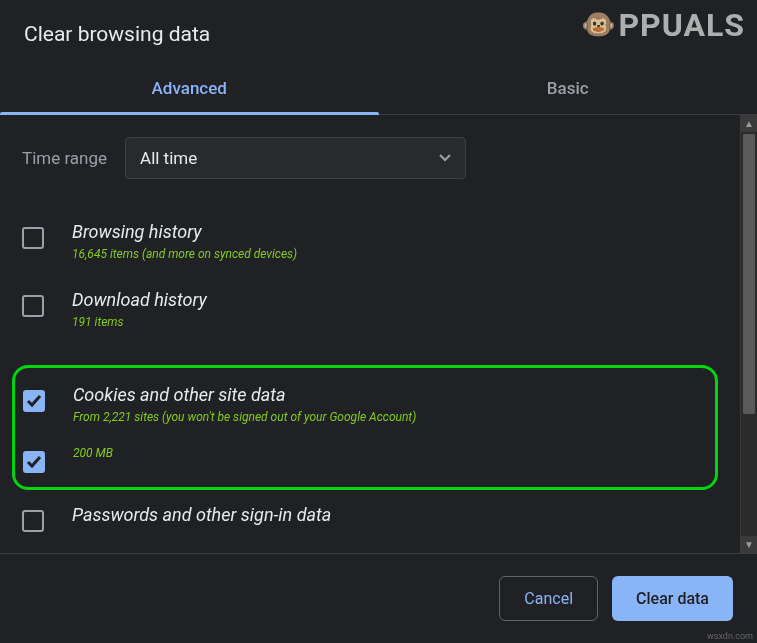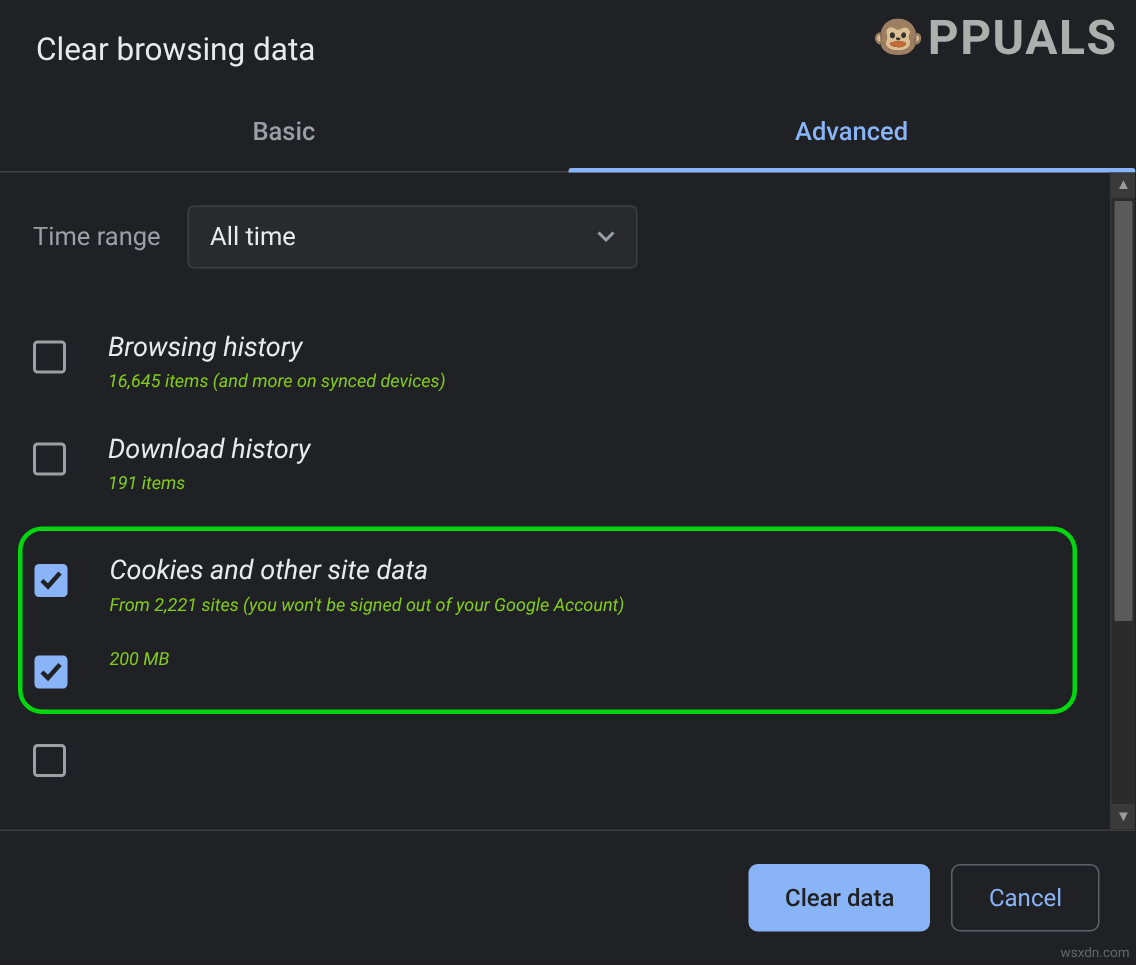--- a/index.html
+++ b/index.html
@@ -130,21 +130,21 @@
       color: #9aa0a6;
     }
     .dropdown {
       background: #292a2d;
       border: 1px solid #3c4043;
       border-radius: 4px;
       padding: 10px 14px;
       display: flex;
       align-items: center;
       justify-content: space-between;
-      width: 300px;
+      width: 341px;
       cursor: pointer;
     }
     .dropdown-value {
       color: #e8eaed;
       font-size: 17px;
     }
     .dropdown-caret {
       color: #9aa0a6;
     }
     .dropdown-caret svg {
@@ -192,21 +192,21 @@
     }
     .item-text .subtitle {
       font-size: 12px;
       color: #84cc16;
       line-height: 1.4;
     }
     .highlight-box {
       border: 3px solid #00d60e;
       border-radius: 16px;
       padding: 8px 14px 2px 8px;
-      margin: 2px 0 6px -10px;
+      margin: 16px 0 6px -10px;
     }
     .highlight-box .item {
       padding-bottom: 12px;
     }
     .footer {
       border-top: 1px solid #3c4043;
       padding: 22px 24px;
       display: flex;
       justify-content: flex-end;
       gap: 14px;
@@ -245,22 +245,22 @@
 <div class="dialog">
 
   <div class="watermark">
     <span class="mascot">🐵</span>
     <span class="wm-text">PPUALS</span>
   </div>
 
   <div class="header-title">Clear browsing data</div>
 
   <div class="tabs">
+    <div class="tab active">Advanced</div>
     <div class="tab">Basic</div>
-    <div class="tab active">Advanced</div>
   </div>
 
   <div class="content-wrap">
     <div class="content">
 
       <div class="timerange-row">
         <span class="timerange-label">Time range</span>
         <div class="dropdown">
           <span class="dropdown-value">All time</span>
           <span class="dropdown-caret">
@@ -309,31 +309,35 @@
                 </svg>
             </div>
             <div class="item-text">
               <div class="subtitle">200 MB</div>
             </div>
           </div>
         </div>
 
         <div class="item truncated-item">
           <div class="checkbox"></div>
+          <div class="item-text">
+            <div class="title">Passwords and other sign-in data</div>
+
+          </div>
         </div>
 
       </div>
     </div>
 
     <div class="scrollbar">
       <div class="up-arrow">▲</div>
       <div class="thumb"></div>
       <div class="down-arrow">▼</div>
     </div>
   </div>
 
   <div class="footer">
+    <button class="btn btn-secondary">Cancel</button>
     <button class="btn btn-primary">Clear data</button>
-    <button class="btn btn-secondary">Cancel</button>
   </div>
 
   <div class="wsxdn">wsxdn.com</div>
 </div>
 
 </body></html>

